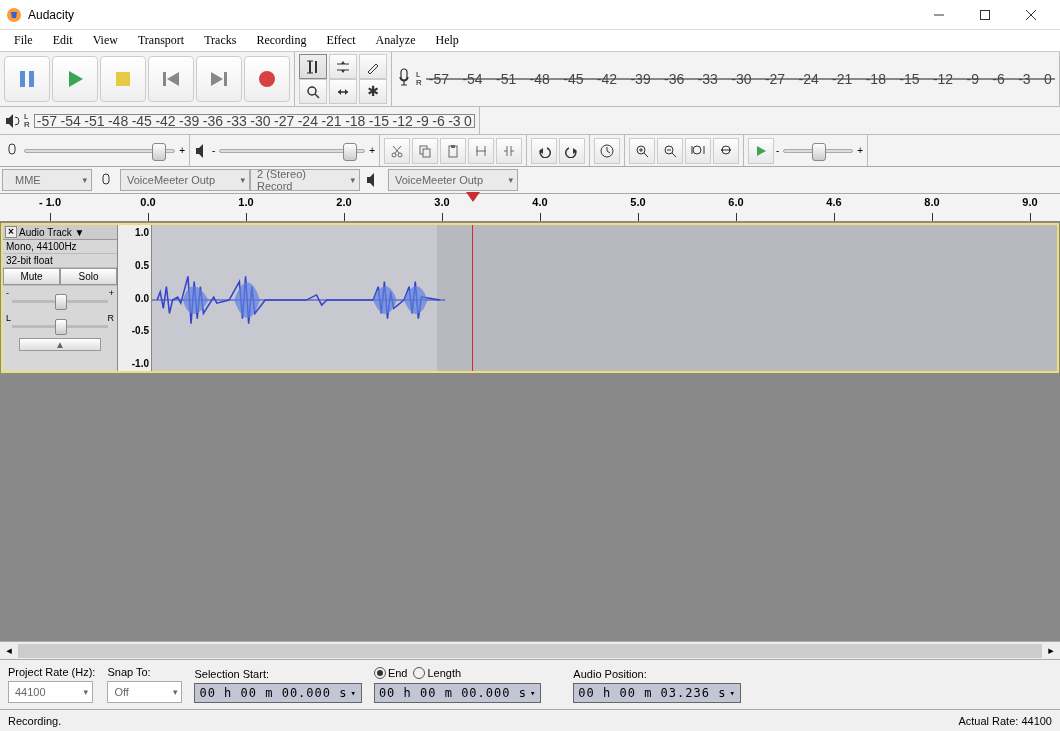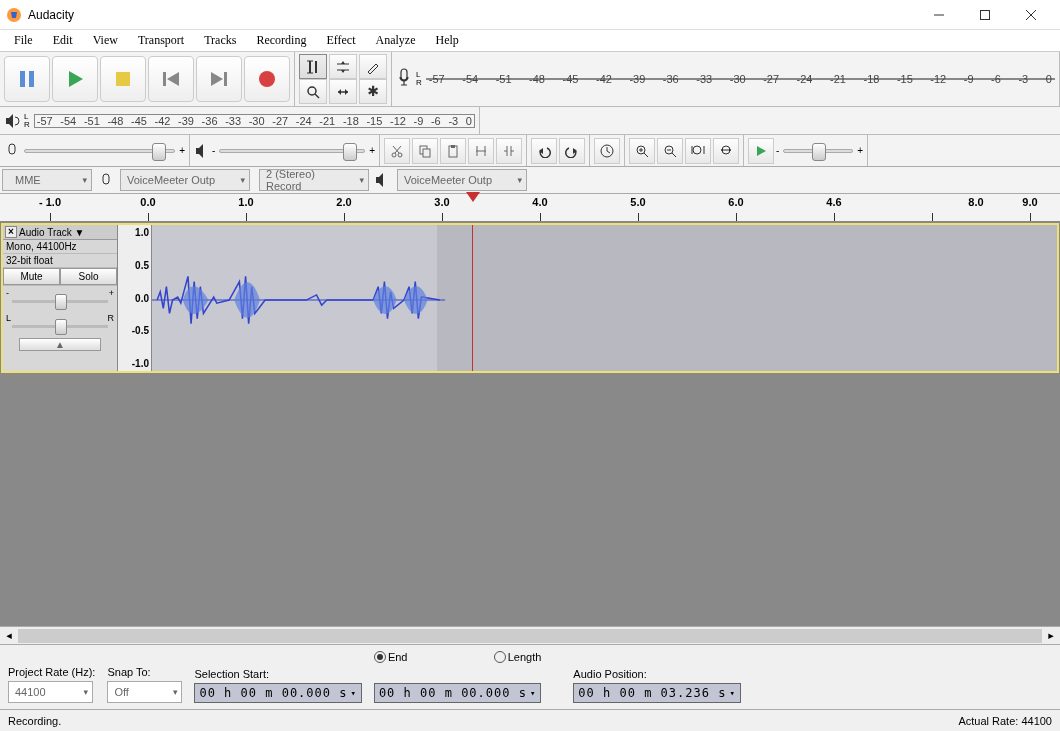--- a/index.html
+++ b/index.html
@@ -15,21 +15,21 @@
 .tb-group { display: flex; align-items: center; padding: 2px 4px; border-right: 1px solid #bbb; gap: 2px; }
 .bigbtn { width: 46px; height: 46px; border: 1px solid #ccc; border-radius: 4px; background: linear-gradient(#fff,#eee); display: flex; align-items: center; justify-content: center; cursor: pointer; }
 .smbtn { width: 26px; height: 26px; border: 1px solid #ccc; background: linear-gradient(#fdfdfd,#e8e8e8); display: flex; align-items: center; justify-content: center; cursor: pointer; }
 .smbtn.on { border-color: #888; background: linear-gradient(#eee,#ddd); }
 .toolcol { display: flex; flex-direction: column; }
 .toolcol .smbtn { width: 28px; height: 25px; }
 .meter-box { flex: 1; display: flex; align-items: center; min-width: 300px;}
 .meterbar { height: 14px; flex: 1; background: #f5f5f5; border: 1px solid #888; position: relative; font-size: 8px; }
 .meterbar .fill { position: absolute; left: 0; top: 0; height: 100%; background: #5cc94d; width: 70%; }
 .meterbar .ticks { position: absolute; inset: 0; display: flex; justify-content: space-between; padding: 0 2px; align-items: center;}
-.meterbar .ticks span { color: #444; font-size: 11px; }
+.meterbar .ticks span { color: #444; font-size: 14px; }
 .slider { flex: 1; height: 4px; background: #ddd; border: 1px solid #aaa; border-radius: 2px; position: relative; margin: 8px 2px; }
 .slider .thumb { position: absolute; top: -7px; width: 14px; height: 18px; background: linear-gradient(#fff,#ccc); border: 1px solid #888; border-radius: 3px; left: 85%; }
 .device-bar { display: flex; align-items: center; background: #f3f3f3; border-bottom: 1px solid #aaa; padding: 2px; }
 .combo { height: 22px; background: #eaeaea; border: 1px solid #aaa; padding: 0 16px 0 6px; display: flex; align-items: center; font-size: 11px; position: relative; cursor: pointer; color: #666;}
 .combo::after { content: '▾'; position: absolute; right: 4px; font-size: 9px; color: #666;}
 .timeline { height: 28px; background: #f3f3f3; border-bottom: 1px solid #888; position: relative; font-size: 11px; }
 .timeline .mark { position: absolute; top: 2px; font-size: 11px; transform: translateX(-50%); font-weight: bold;}
 .timeline .playhead { position: absolute; top: -2px; width: 0; height: 0; border-left: 7px solid transparent; border-right: 7px solid transparent; border-top: 10px solid #c73030; }
 .tracks-area { flex: 1; background: #898989; overflow: hidden; position: relative; }
 .track { height: 150px; background: #bfbec3; border: 2px solid #ede174; display: flex; margin: 1px; }
@@ -52,21 +52,21 @@
 .wave-cursor { position: absolute; top: 0; bottom: 0; width: 1px; background: #c73030; left: 320px;}
 .hscroll { height: 18px; background: #eee; display: flex; align-items: center; border-top: 1px solid #aaa;}
 .hscroll .arrow { width: 18px; text-align: center; cursor: pointer;}
 .hscroll .trk { flex: 1; background: #ddd; height: 14px; position: relative;}
 .hscroll .thm { position: absolute; left: 0; width: 100%; height: 100%; background: #ccc; }
 .selection-bar { background: #f0f0f0; border-top: 1px solid #aaa; padding: 6px 8px; display: flex; align-items: flex-end; gap: 12px; font-size: 11px; }
 .sel-group { display: flex; flex-direction: column; gap: 2px;}
 .sel-group .lbl { margin-bottom: 1px;}
 .timebox { background: #c2c6d4; border: 1px solid #666; padding: 2px 4px; font-family: monospace; font-size: 12px; letter-spacing: 1px; display: flex; align-items: center;}
 .timebox::after { content: '▾'; margin-left: 3px; font-size: 9px;}
-.radios { display: flex; gap: 6px; align-items: center; margin-bottom: 18px; justify-content: space-between;}
+.radios { display: flex; gap: 6px; align-items: center; margin-bottom: 2px;}
 .radios label { display: flex; align-items: center; gap: 2px; cursor: pointer;}
 .radio-dot { width: 12px; height: 12px; border: 1px solid #555; border-radius: 50%; display: inline-flex; align-items: center; justify-content: center;}
 .radio-dot.on::after { content: ''; width: 6px; height: 6px; background: #333; border-radius: 50%;}
 .statusbar { height: 22px; background: #f0f0f0; border-top: 1px solid #aaa; display: flex; align-items: center; padding: 0 8px; font-size: 11px;}
 .statusbar .status-msg { flex: 1;}
 </style>
 </head>
 <body>
 
 <div class="titlebar">
@@ -377,21 +377,21 @@
     </div>
   </div>
 </div>
 
 <div class="device-bar">
   <div class="combo" style="width:90px;padding-left:12px;">MME</div>
   <svg width="20" height="18" style="margin:0 4px;">
       <path d="M10 3 a3 3 0 0 1 3 3 v4 a3 3 0 0 1 -6 0 v-4 a3 3 0 0 1 3 -3" fill="none" stroke="#333"></path>
     </svg>
   <div class="combo" style="width:130px;">VoiceMeeter Outp</div>
-  <div class="combo" style="width:110px;margin-left:9px;">2 (Stereo) Record</div>
+  <div class="combo" style="width:110px;">2 (Stereo) Record</div>
   <svg width="20" height="18" style="margin:0 4px;">
       <path d="M3 6 h3 l4 -4 v14 l-4 -4 h-3 z" fill="#333"></path>
     </svg>
   <div class="combo" style="width:130px;">VoiceMeeter Outp</div>
 </div>
 
 <div class="timeline" id="timeline">
   <div class="playhead" style="left:466px;"></div>
 <div class="mark" style="left: 50px;">- 1.0</div>
     <div style="position: absolute; bottom: 0px; width: 1px; height: 8px; background: rgb(51, 51, 51); left: 50px;"></div>
@@ -404,21 +404,21 @@
     <div class="mark" style="left: 442px;">3.0</div>
     <div style="position: absolute; bottom: 0px; width: 1px; height: 8px; background: rgb(51, 51, 51); left: 442px;"></div>
     <div class="mark" style="left: 540px;">4.0</div>
     <div style="position: absolute; bottom: 0px; width: 1px; height: 8px; background: rgb(51, 51, 51); left: 540px;"></div>
     <div class="mark" style="left: 638px;">5.0</div>
     <div style="position: absolute; bottom: 0px; width: 1px; height: 8px; background: rgb(51, 51, 51); left: 638px;"></div>
     <div class="mark" style="left: 736px;">6.0</div>
     <div style="position: absolute; bottom: 0px; width: 1px; height: 8px; background: rgb(51, 51, 51); left: 736px;"></div>
     <div class="mark" style="left: 834px;">4.6</div>
     <div style="position: absolute; bottom: 0px; width: 1px; height: 8px; background: rgb(51, 51, 51); left: 834px;"></div>
-    <div class="mark" style="left: 976px;">8.0</div>
+    <div class="mark" style="left: 932px;">8.0</div>
     <div style="position: absolute; bottom: 0px; width: 1px; height: 8px; background: rgb(51, 51, 51); left: 932px;"></div>
     <div class="mark" style="left: 1030px;">9.0</div>
     <div style="position: absolute; bottom: 0px; width: 1px; height: 8px; background: rgb(51, 51, 51); left: 1030px;"></div>
   </div>
 
 <div class="tracks-area">
   <div class="track">
     <div class="track-panel">
       <div class="tp-head">
         <div class="close-x">×</div>

